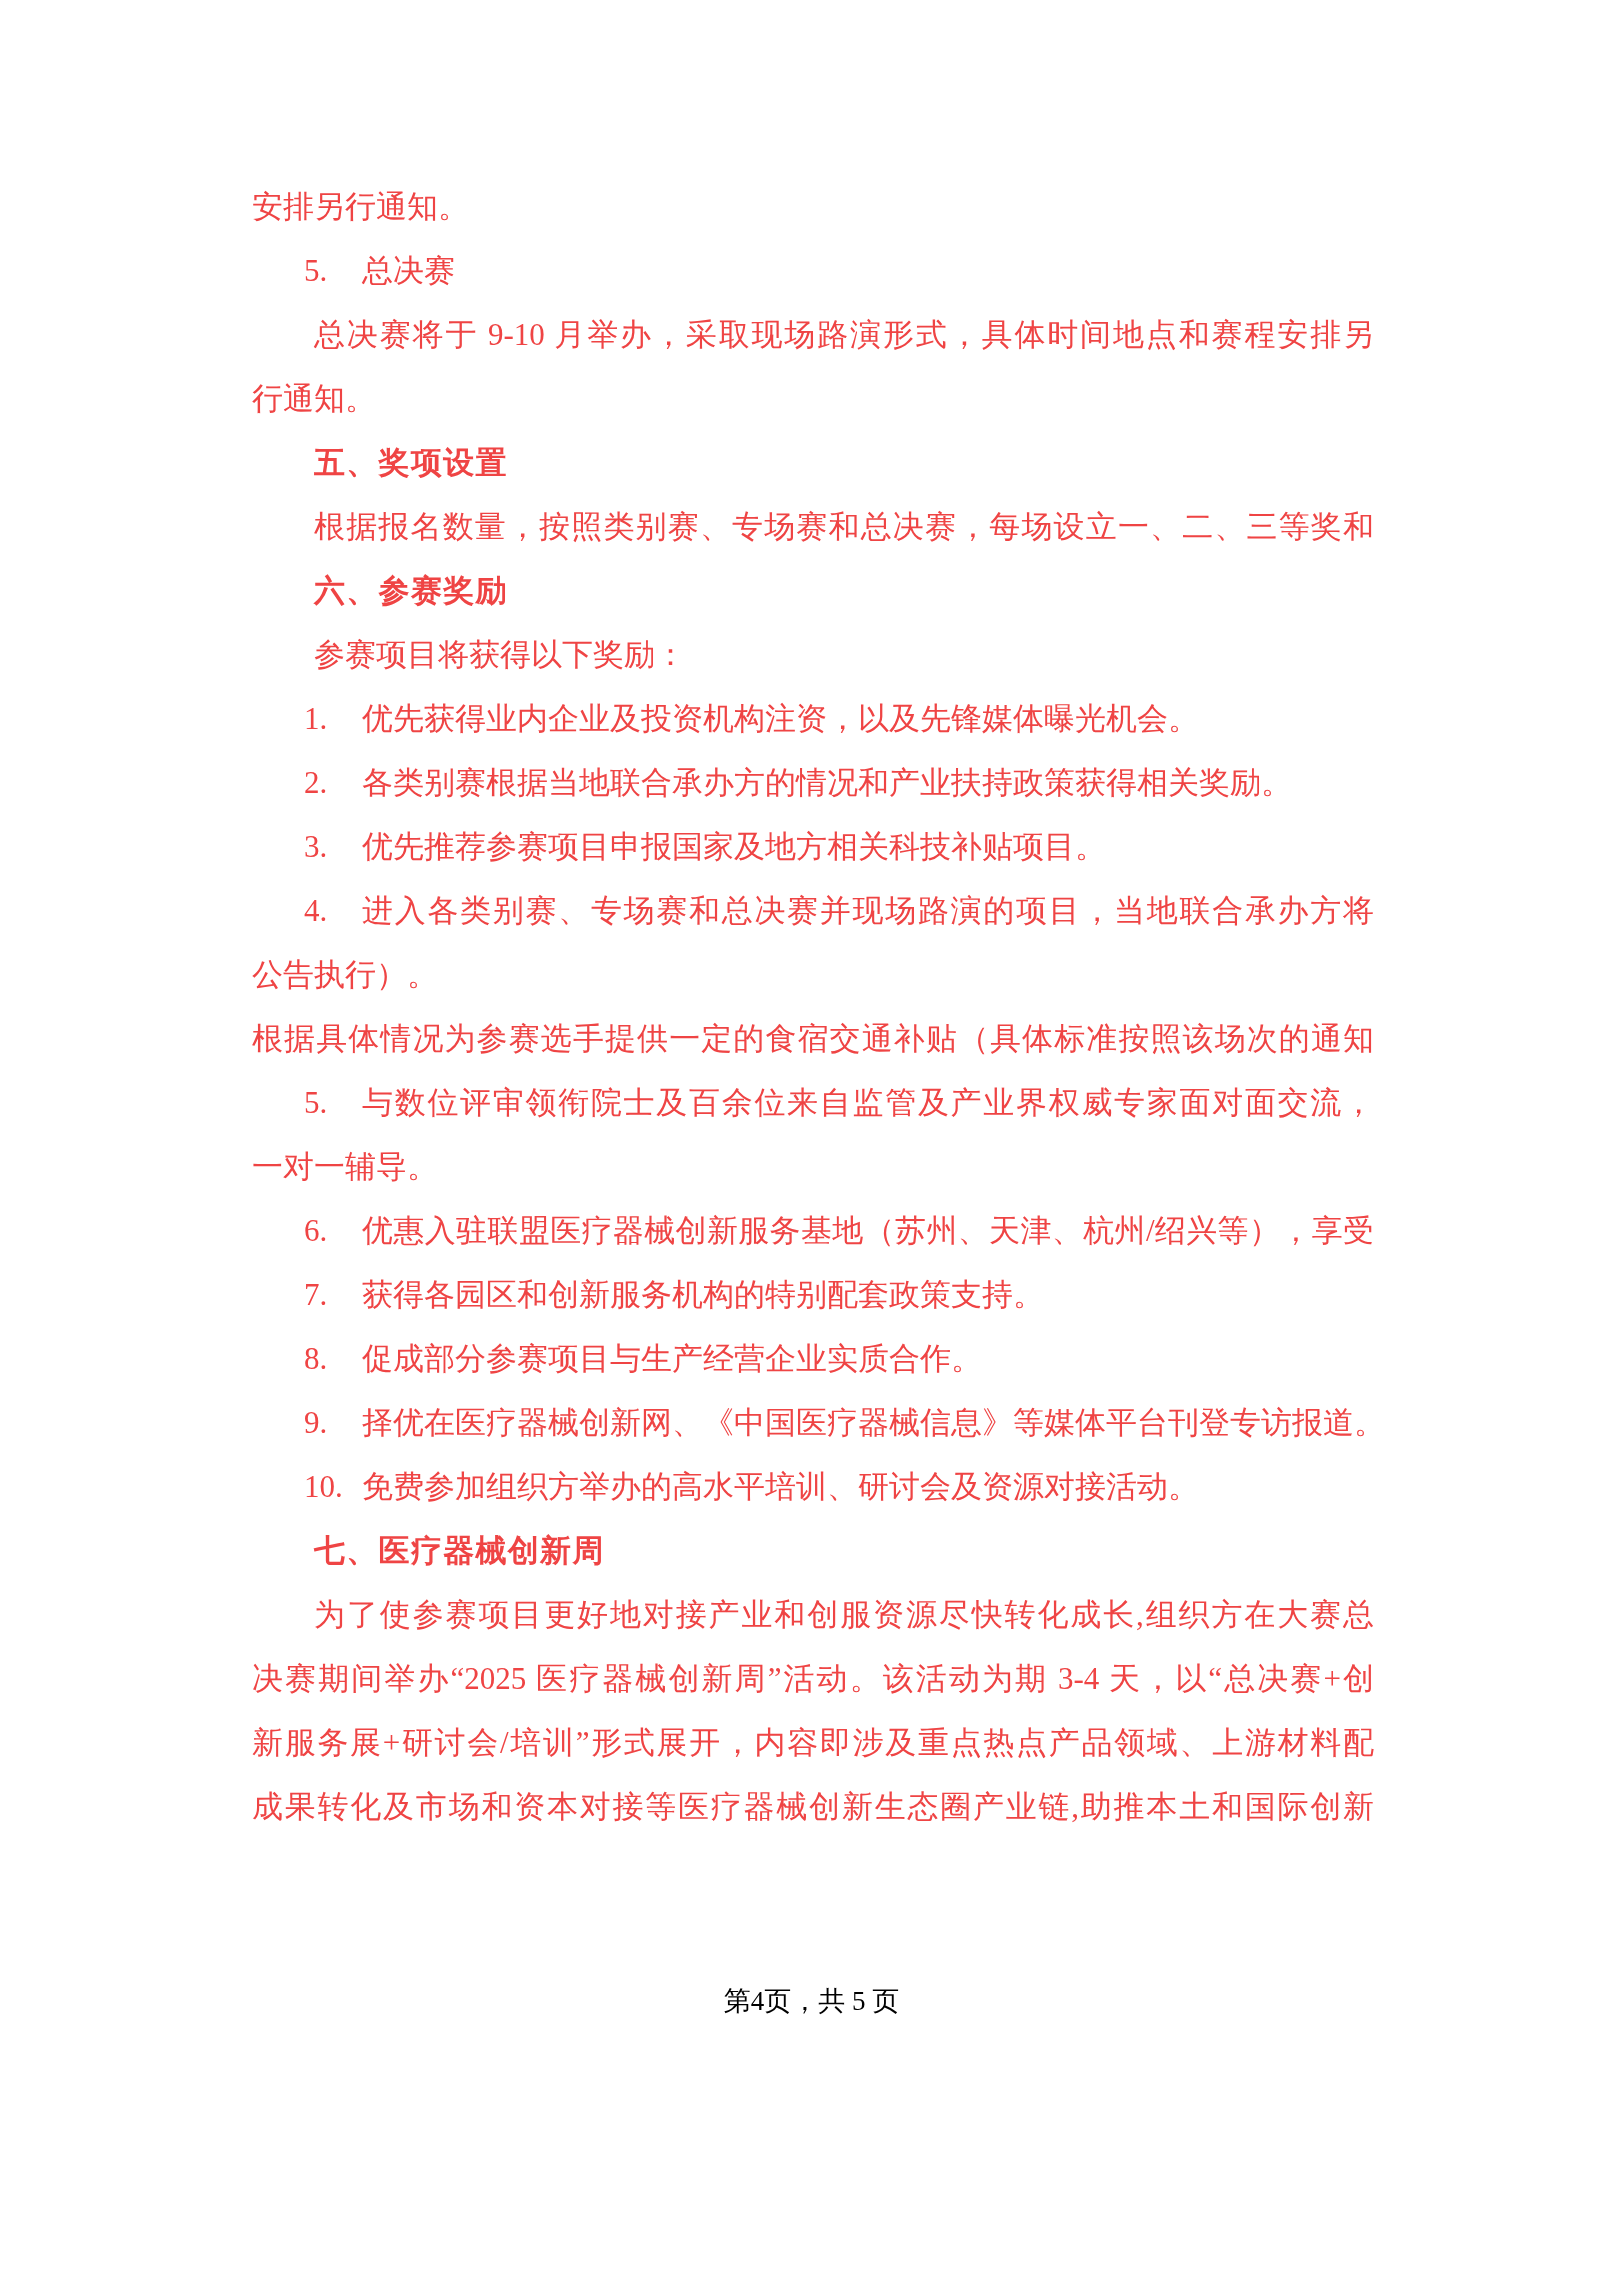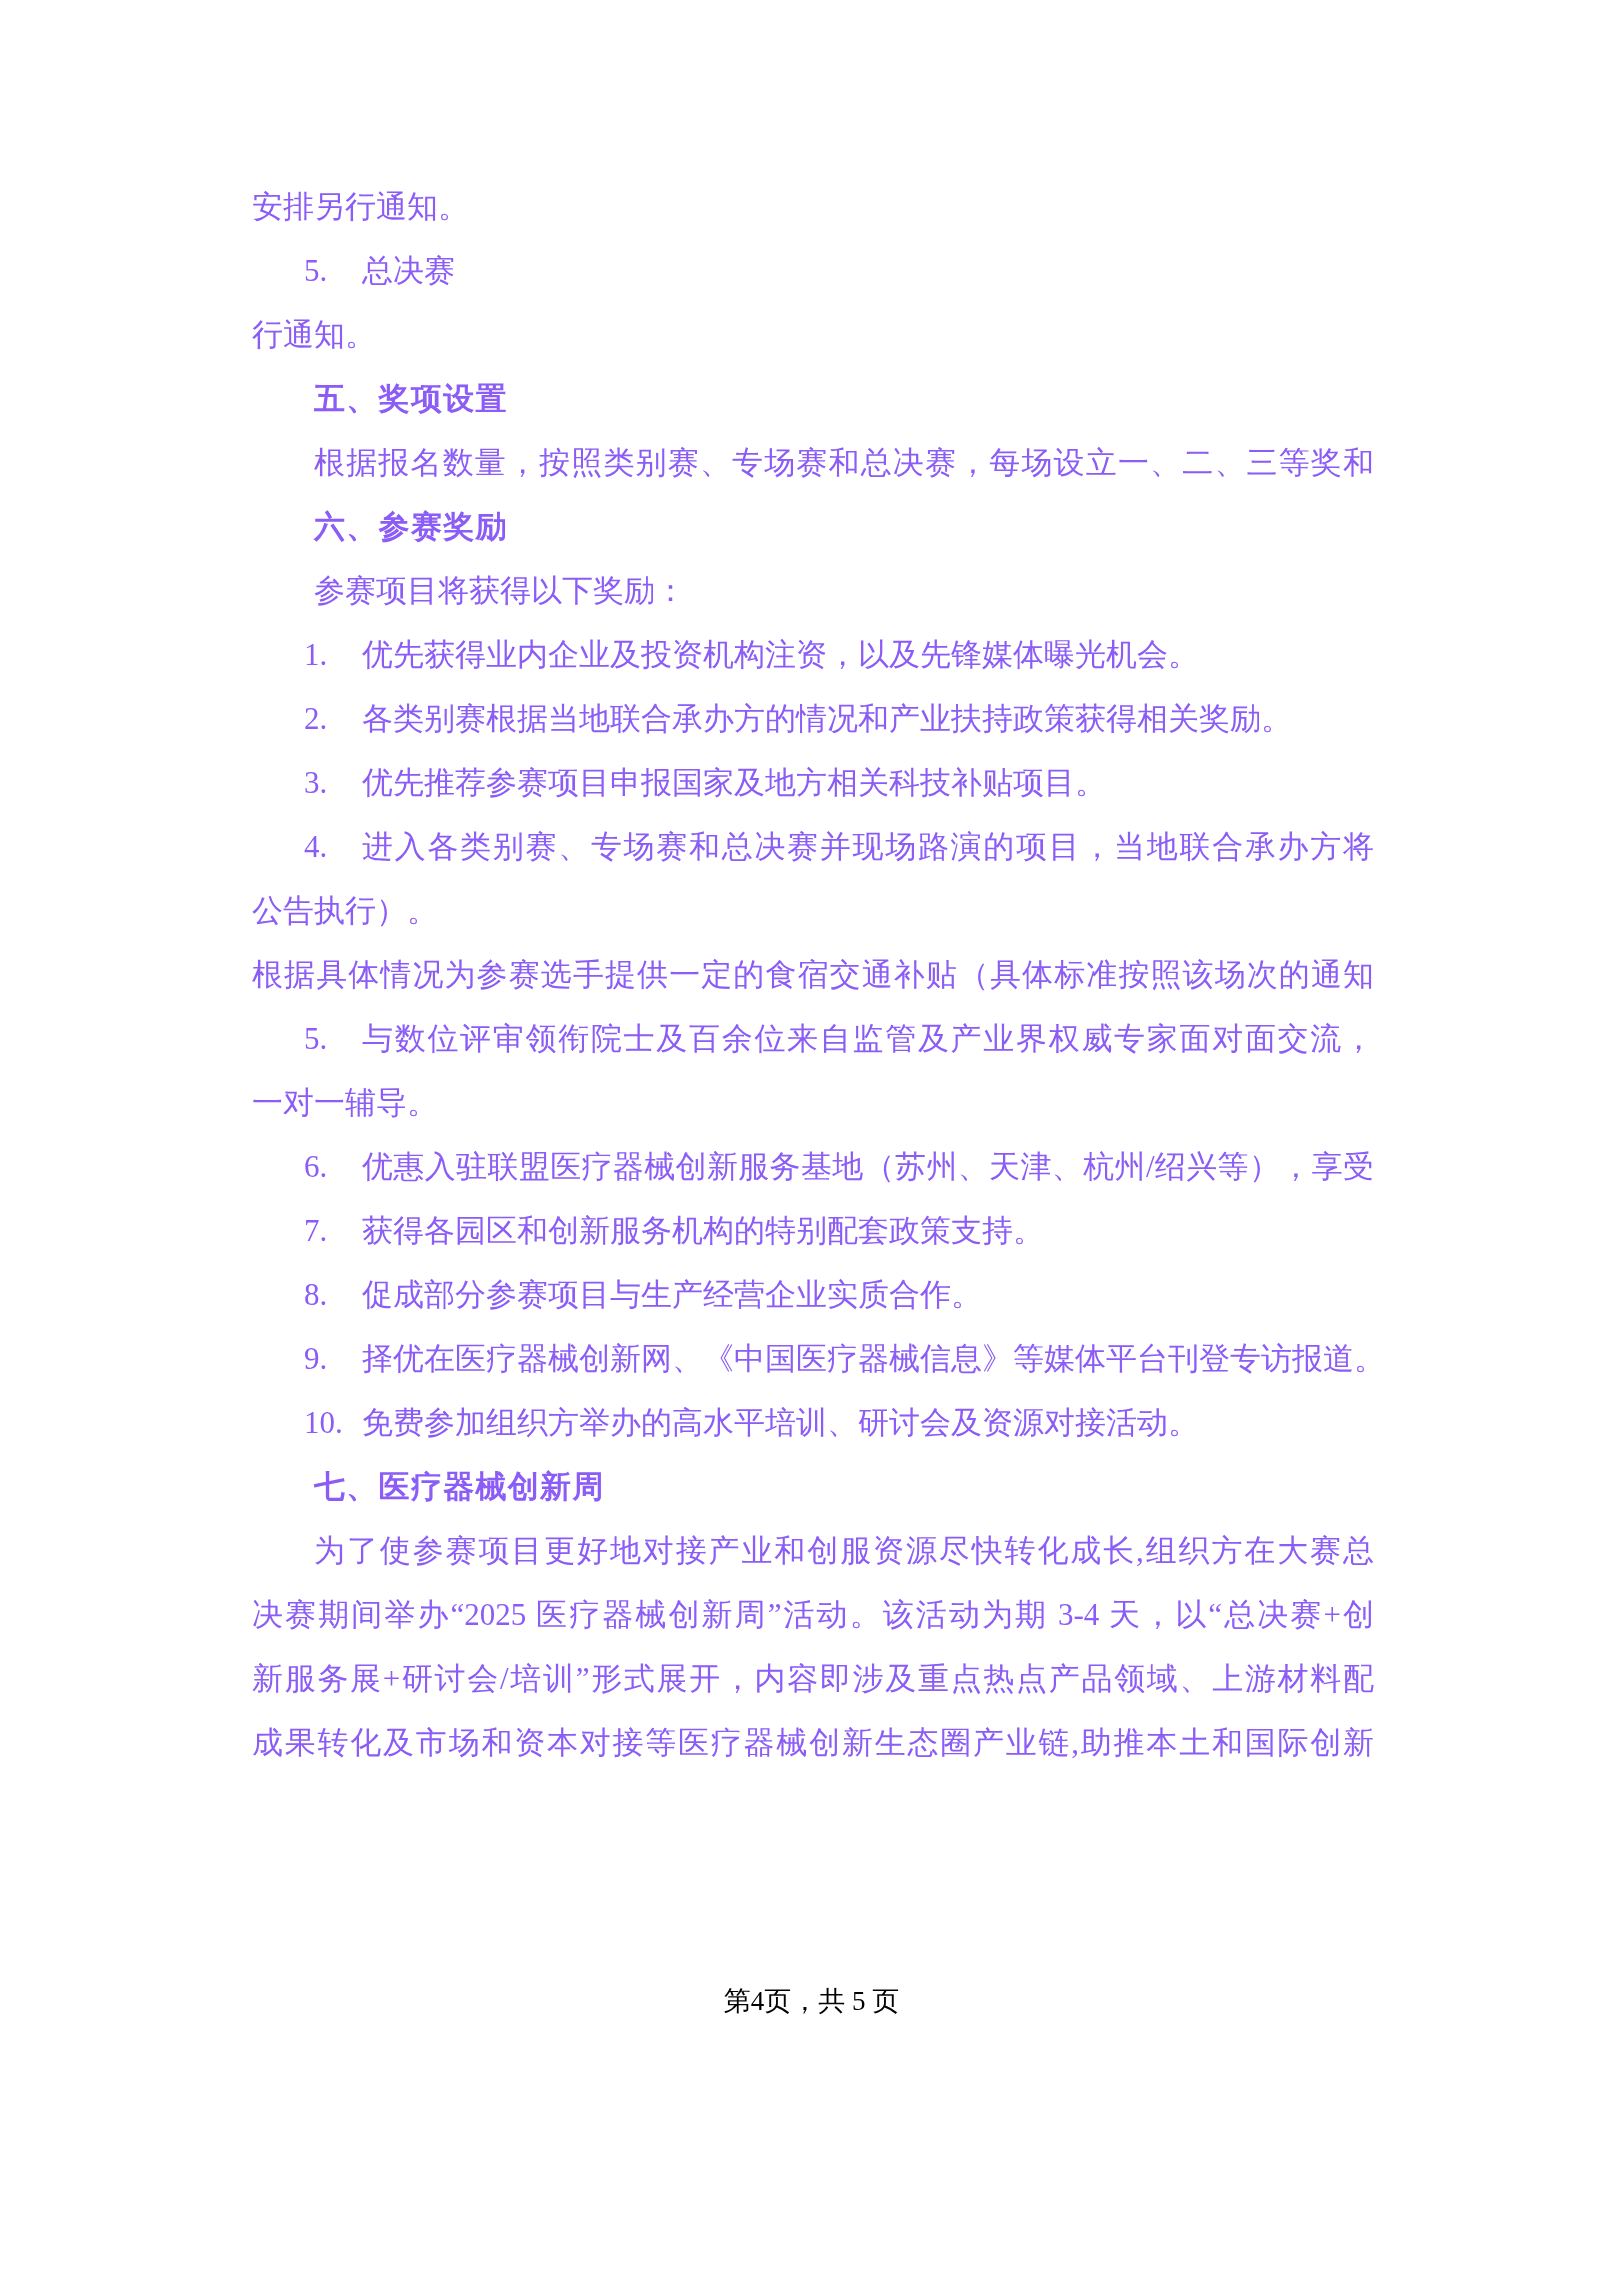--- a/index.html
+++ b/index.html
@@ -13,21 +13,21 @@
     width:1623px; height:2295px;
     background:#ffffff;
     overflow:hidden;
     color:#000000;
   }
   .doc-body {
     position:absolute;
     left:252px; top:175px;
     width:1122px;
     font-size:31px;
-    color:#8b5cf6;
+    color:#ef4444;
   }
   .line {
     height:64px;
     line-height:64px;
     white-space:nowrap;
   }
   .line.just {
     white-space:normal;
     text-align:justify;
     text-align-last:justify;
@@ -57,20 +57,21 @@
     color:#000000;
   }
 </style>
 </head>
 <body>
 
 <div class="page">
   <div class="doc-body">
       <div class="line">安排另行通知。</div>
       <div class="line li"><span class="num">5.</span>总决赛</div>
+      <div class="line indent just">总决赛将于 9-10 月举办，采取现场路演形式，具体时间地点和赛程安排另</div>
       <div class="line">行通知。</div>
       <div class="line heading">五、奖项设置</div>
       <div class="line indent just">根据报名数量，按照类别赛、专场赛和总决赛，每场设立一、二、三等奖和</div>
       <div class="line heading">六、参赛奖励</div>
       <div class="line indent">参赛项目将获得以下奖励：</div>
       <div class="line li"><span class="num">1.</span>优先获得业内企业及投资机构注资，以及先锋媒体曝光机会。</div>
       <div class="line li"><span class="num">2.</span>各类别赛根据当地联合承办方的情况和产业扶持政策获得相关奖励。</div>
       <div class="line li"><span class="num">3.</span>优先推荐参赛项目申报国家及地方相关科技补贴项目。</div>
       <div class="line li just"><span class="num">4.</span>进入各类别赛、专场赛和总决赛并现场路演的项目，当地联合承办方将</div>
       <div class="line">公告执行）。</div>

